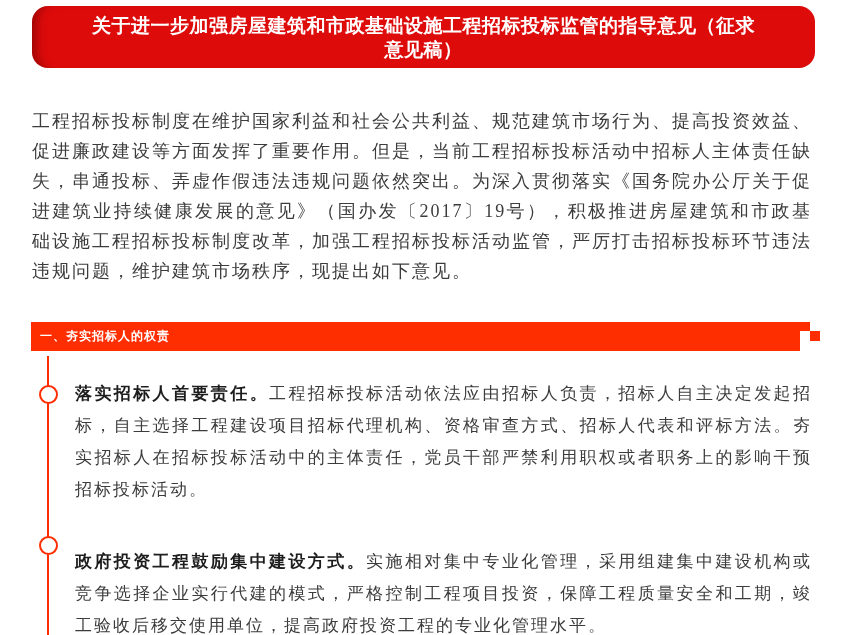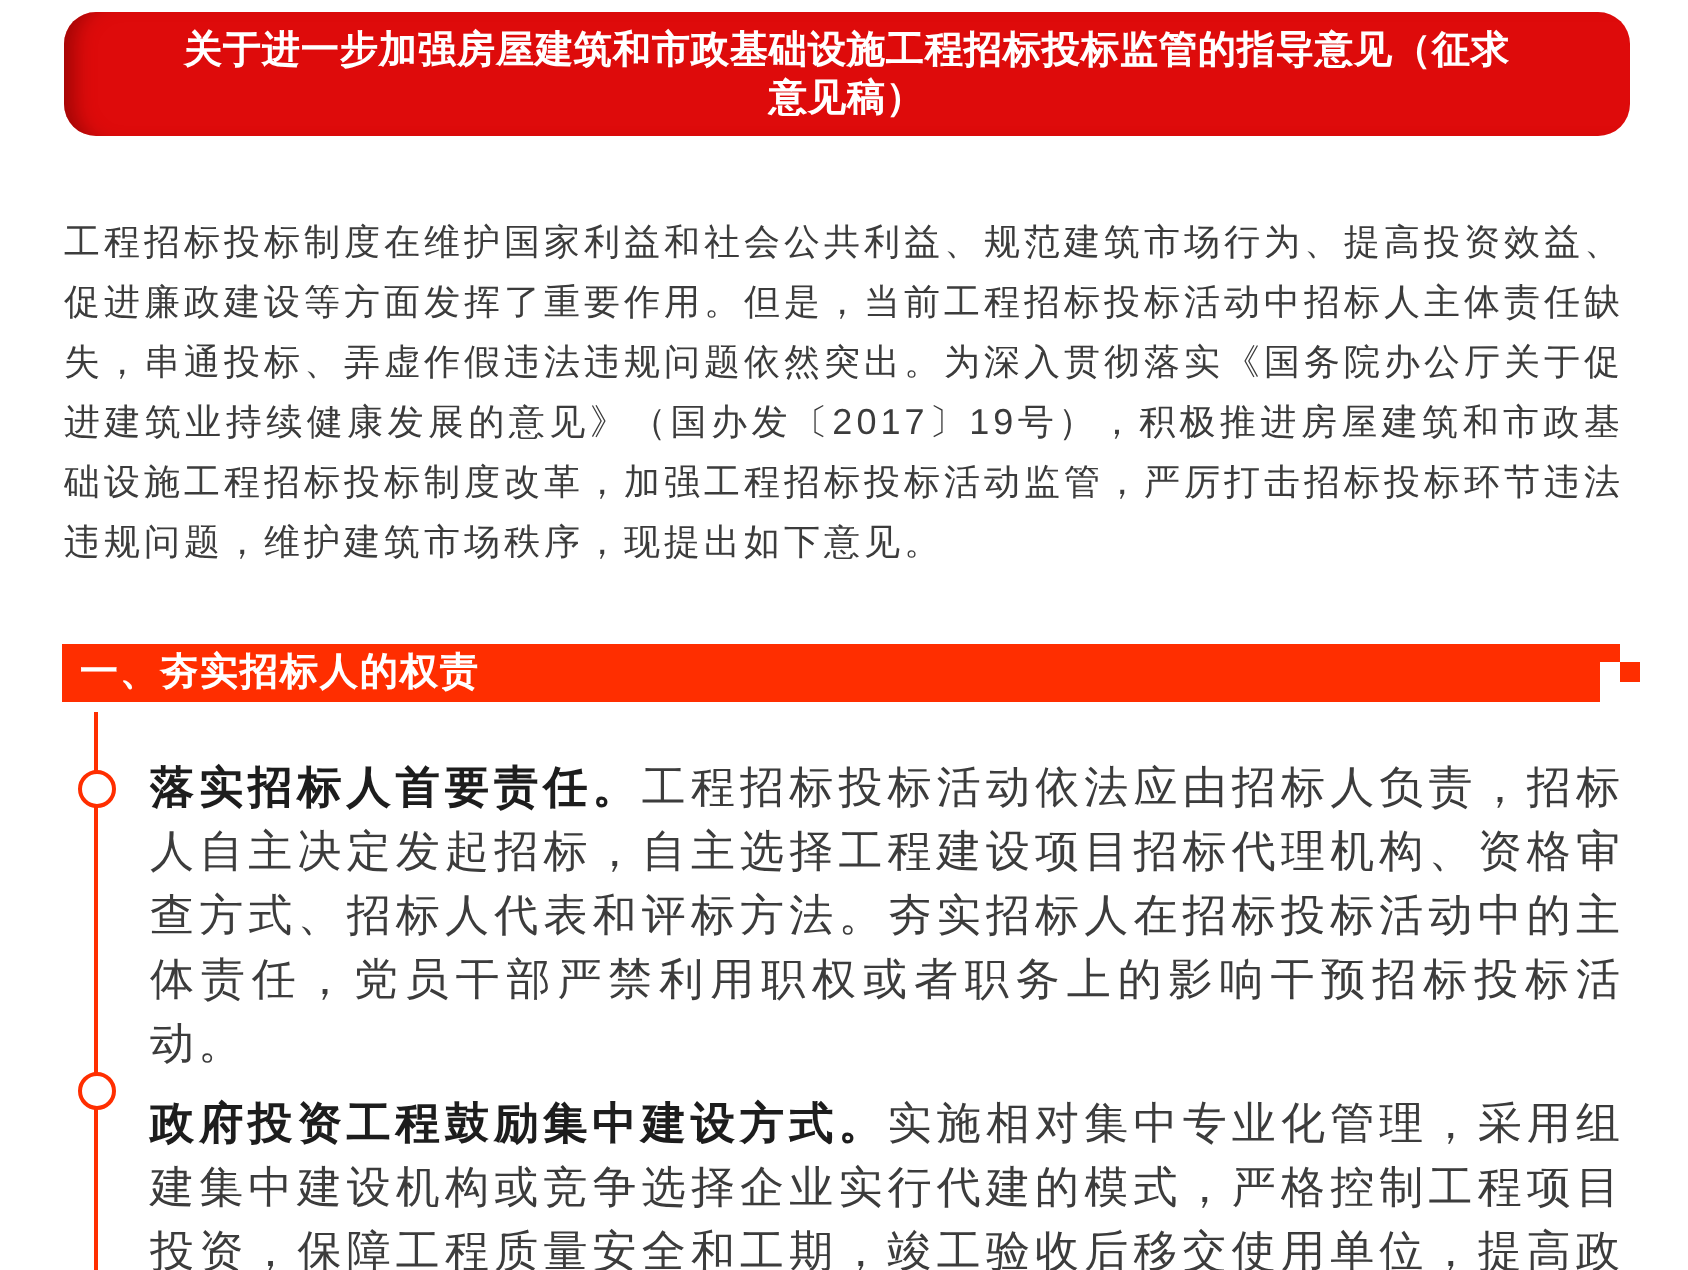--- a/index.html
+++ b/index.html
@@ -2,21 +2,21 @@
 <html lang="zh" style="--banner-red: #de0b0b; --accent-red: #ff2e00; --body-text: #3c3c3c; --bold-text: #1d1d1d;"><head>
 <meta charset="utf-8">
 <style>
   html, body { margin: 0; padding: 0; background: #ffffff; }
   .page {
     position: relative;
     width: 844px;
     height: 635px;
     background: #ffffff;
     overflow: hidden;
-    font-family: Liberation Sans, sans-serif;
+    font-family: Liberation Serif, serif;
   }
 
   
   .banner {
     position: absolute;
     left: 32px; top: 6px;
     width: 783px; height: 62px;
     background: var(--banner-red, #de0b0b);
     border-radius: 16px;
     box-shadow: inset 12px 0 10px -7px rgba(110, 0, 0, 0.55);
@@ -46,21 +46,21 @@
   
   .section-bar {
     position: absolute;
     left: 31px; top: 322px;
     width: 779px; height: 29px;
     box-sizing: border-box;
     padding-left: 9px;
     background: var(--accent-red, #ff2e00);
     color: #ffffff;
     font-weight: bold;
-    font-size: 19px;
+    font-size: 12px;
     line-height: 29px;
     letter-spacing: 1px;
   }
   
   .px { position: absolute; width: 10px; height: 10px; }
   .px-w1 { left: 800px; top: 331px; background: #ffffff; }
   .px-r1 { left: 810px; top: 331px; background: var(--accent-red, #ff2e00); }
   .px-w2 { left: 800px; top: 341px; background: #ffffff; }
 
   
@@ -79,21 +79,21 @@
   }
   .m1 { left: 39px; top: 385px; }
   .m2 { left: 39px; top: 536px; }
 
   
   .bullet {
     position: absolute;
     left: 75px;
     width: 737px;
     color: var(--body-text, #3c3c3c);
-    font-size: 22px;
+    font-size: 17px;
     line-height: 32px;
     letter-spacing: 2px;
     text-align: justify;
     margin: 0;
   }
   .bullet .lead { font-weight: bold; color: var(--bold-text, #1d1d1d); }
   .b1 { top: 378px; }
   .b2 { top: 546px; }
 </style>
 </head>

